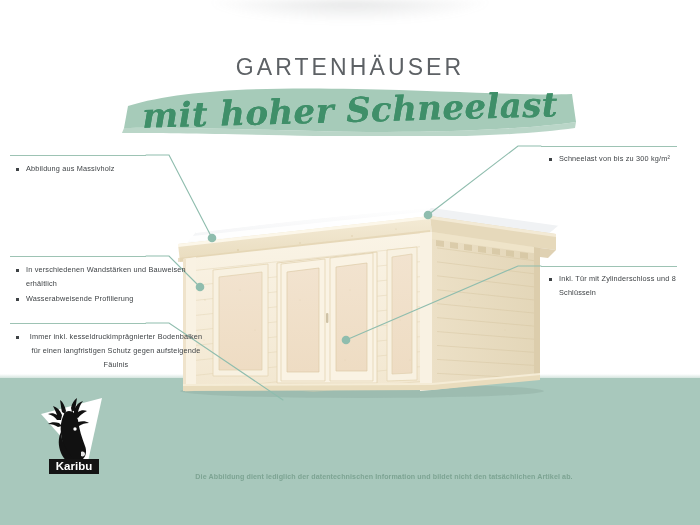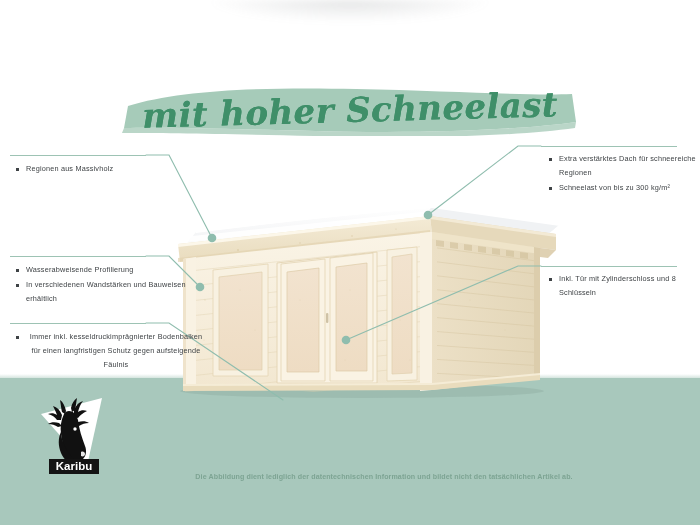--- a/index.html
+++ b/index.html
@@ -312,55 +312,55 @@
       <path d="M541,266 L518,266 L346,340"></path>
     </g>
     <g fill="#8fbdae">
       <circle cx="212" cy="238" r="4.3"></circle>
       <circle cx="200" cy="287" r="4.3"></circle>
       <circle cx="428" cy="215" r="4.3"></circle>
       <circle cx="346" cy="340" r="4.3"></circle>
     </g>
   </svg>
 
+  <div class="title-main">GARTENHÄUSER</div>
 
   <div class="banner-wrap">
     <svg class="banner-brush" viewBox="0 0 460 52" preserveAspectRatio="none">
       <path d="M8,22 C60,6 140,3 236,5 C332,7 410,12 452,10 L456,38 C400,46 300,50 196,47 C110,45 44,43 4,44 Z" fill="#a6cbb9"></path>
       <path d="M4,44 C44,43 110,45 196,47 C300,50 400,46 456,38 L455,44 C398,52 298,55 194,52 C108,50 42,49 2,49 Z" fill="#9cc4b1" opacity=".7"></path>
     </svg>
     <div class="title-script">mit hoher Schneelast</div>
   </div>
 
   <div class="anno-rule a1rule"></div>
   <div class="anno a1">
     <ul>
-      <li>Regionen aus Massivholz</li>
+      <li>Abbildung aus Massivholz</li>
     </ul>
   </div>
 
   <div class="anno-rule a2rule"></div>
   <div class="anno a2">
     <ul>
+      <li>In verschiedenen Wandstärken und Bauweisen erhältlich</li>
       <li>Wasserabweisende Profilierung</li>
-      <li>In verschiedenen Wandstärken und Bauweisen erhältlich</li>
     </ul>
   </div>
 
   <div class="anno-rule a3rule"></div>
   <div class="anno a3">
     <ul>
       <li>Immer inkl. kesseldruckimprägnierter Bodenbalken für einen langfristigen Schutz gegen aufsteigende Fäulnis</li>
     </ul>
   </div>
 
   <div class="anno-rule a4rule"></div>
   <div class="anno a4">
     <ul>
-      <li>Extra verstärktes Dach für schneereiche Regionen</li>
       <li>Schneelast von bis zu 300 kg/m²</li>
     </ul>
   </div>
 
   <div class="anno-rule a5rule"></div>
   <div class="anno a5">
     <ul>
       <li>Inkl. Tür mit Zylinderschloss und 8 Schlüsseln</li>
     </ul>
   </div>

